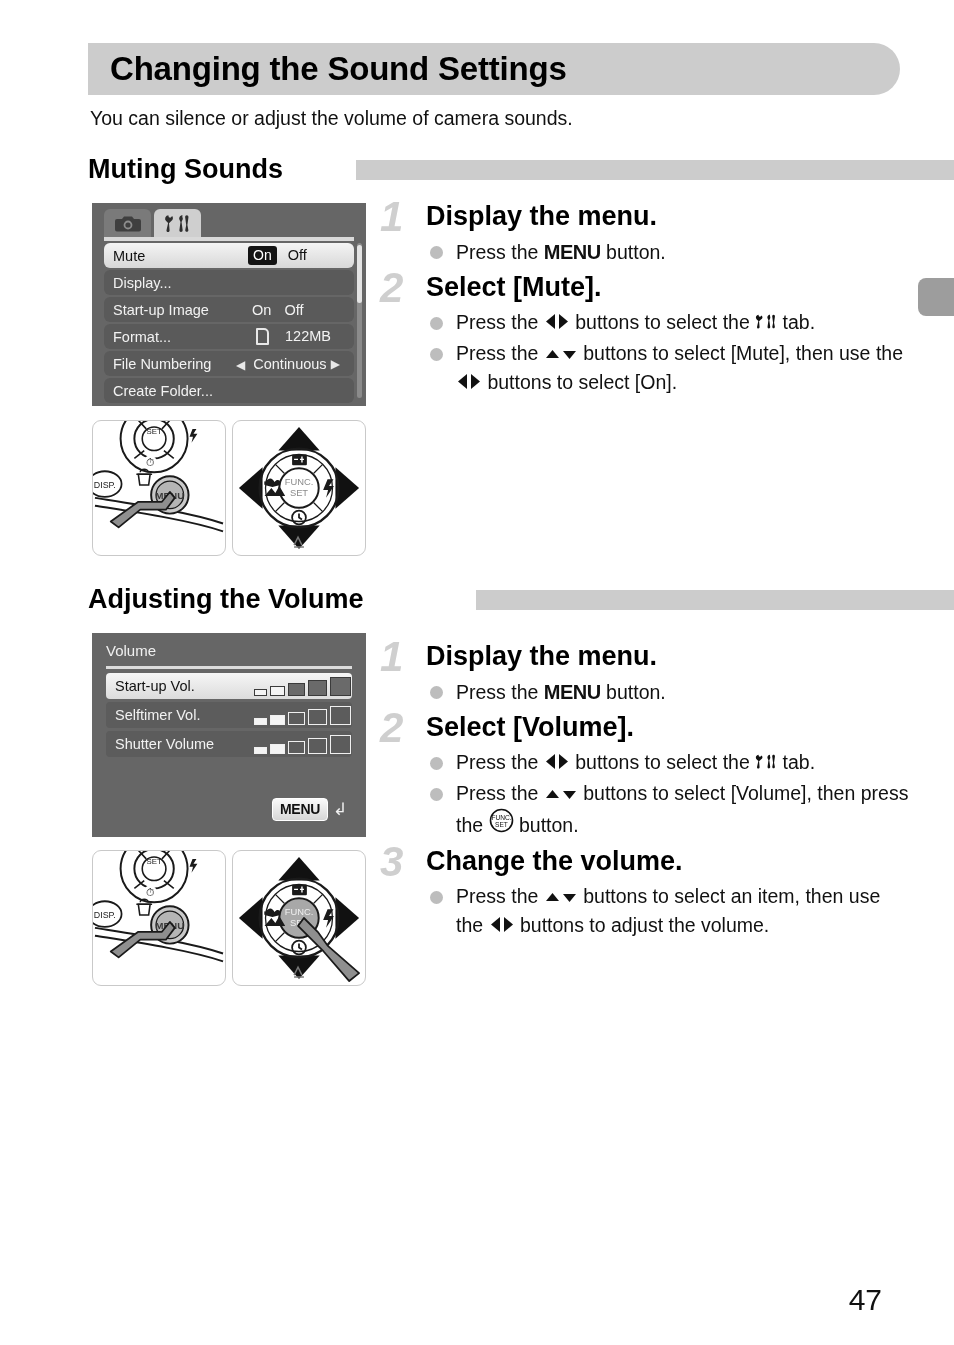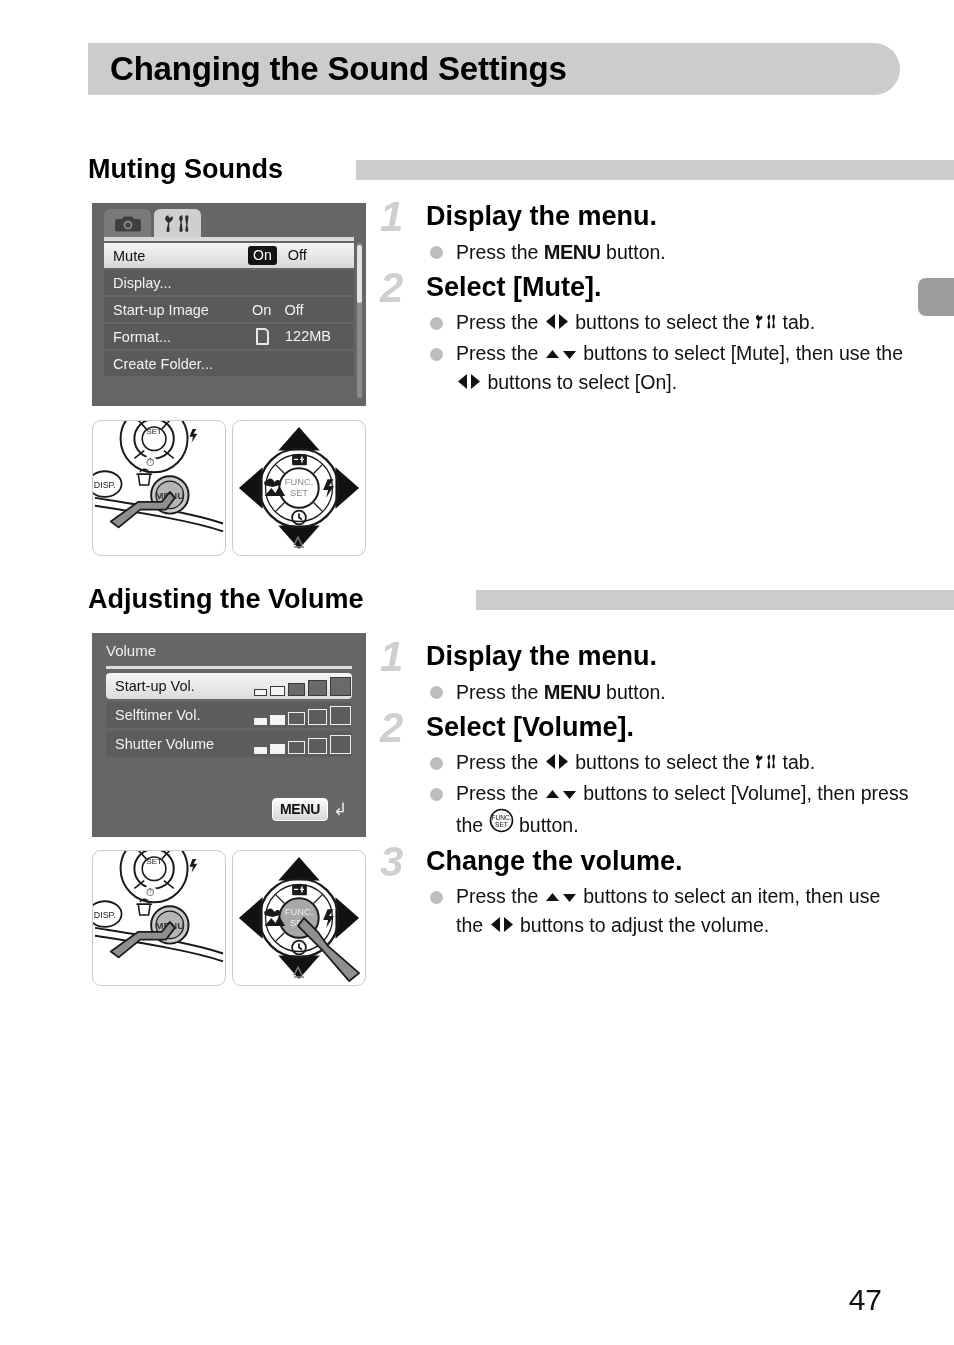--- a/index.html
+++ b/index.html
@@ -82,21 +82,21 @@
     position: absolute; left: 12px; top: 34px;
     width: 250px; height: 4px;
     background: #d9d9d9;
   }
 
   
   .mrows { position: absolute; left: 12px; top: 40px; width: 250px; }
   .mrow {
     position: relative;
     height: 25px; margin-bottom: 2px;
-    border-radius: 0;
+    border-radius: 6px;
     background: #5a5a5a;
     display: flex; align-items: center;
     color: #f2f2f2;
     font-size: 14.5px;
   }
   .mrow.sel {
     background: linear-gradient(#f4f4f4, #d8d8d8);
     color: #111;
   }
   .mrow .lbl { position: absolute; left: 9px; }
@@ -228,20 +228,21 @@
 </style>
 </head>
 <body>
 
 <div class="page">
 
   <div class="title-bar">
     <div class="title-text">Changing the Sound Settings</div>
   </div>
 
+  <div class="intro">You can silence or adjust the volume of camera sounds.</div>
 
   <div class="edge-tab"></div>
 
   <div class="section-head" id="sec-mute">
     <div class="sh-text">Muting Sounds</div>
     <div class="sh-bar"></div>
   </div>
 
   <div class="lcd" id="lcd-menu">
     <div class="tabs">
@@ -289,20 +290,28 @@
       </div>
 
       <div class="mrow">
         <span class="lbl">Format...</span>
         <span class="val" style="left:152px;">
           <span class="card-ic"></span>
           <span style="margin-left:12px;">122MB</span>
         </span>
       </div>
 
+      <div class="mrow">
+        <span class="lbl">File Numbering</span>
+        <span class="val" style="left:132px;">
+          <span class="arr-l">◀</span>
+          <span style="margin-left:4px;">Continuous</span>
+        </span>
+        <span class="arr-r" style="position:absolute;right:14px;">▶</span>
+      </div>
 
       <div class="mrow">
         <span class="lbl">Create Folder...</span>
       </div>
 
     </div>
     <div class="scrollbar"></div>
     <div class="scrollthumb"></div>
   </div>
 

